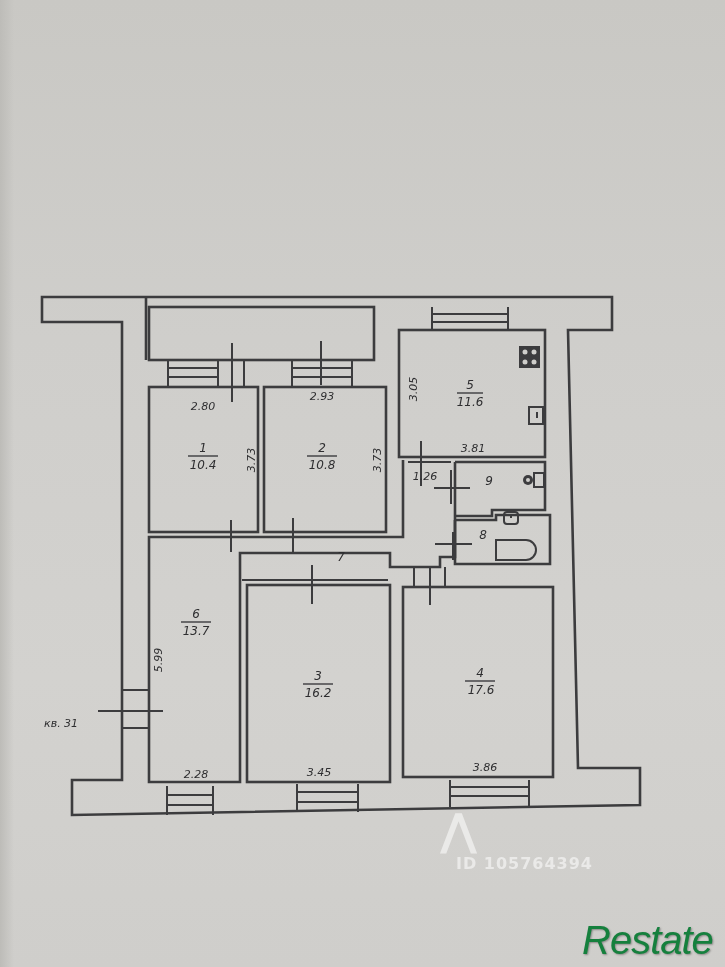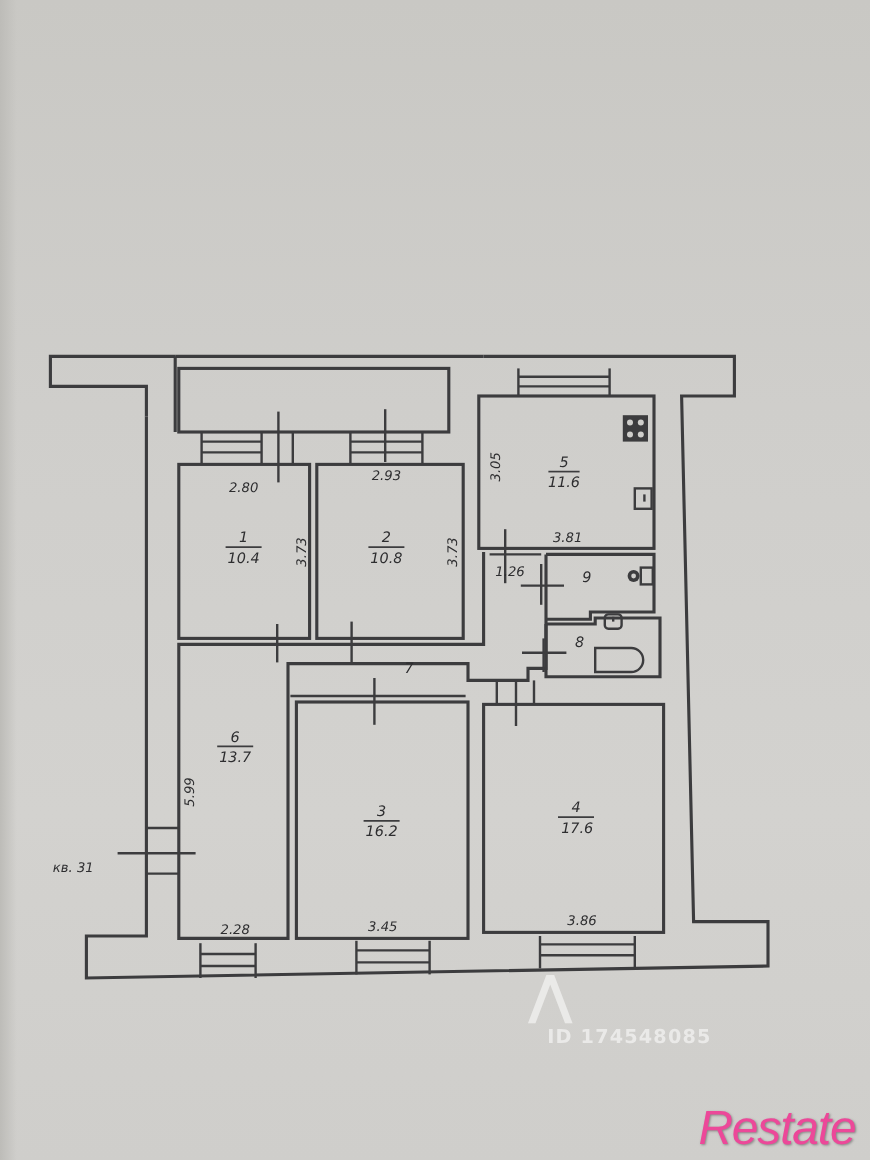--- a/index.html
+++ b/index.html
@@ -27,21 +27,21 @@
   .plan .dim { font-size: 11px; }
   .watermark {
     position: absolute; left: 440px; top: 808px;
     color: rgba(255,255,255,0.55);
     font-family: "DejaVu Sans", sans-serif;
   }
   .watermark .brand { font-size: 44px; font-weight: bold; letter-spacing: 1px; line-height: 44px; display:flex; align-items:center; gap:6px;}
   .watermark .id { font-size: 16px; font-weight: bold; letter-spacing: 1px; margin-left: 16px; margin-top: 2px; }
   .restate {
     position: absolute; left: 582px; top: 918px;
-    color: #ec4899; font-size: 40px; font-style: italic;
+    color: #15803d; font-size: 40px; font-style: italic;
     font-family: "Liberation Sans", sans-serif;
     text-shadow: 1px 1px 2px rgba(0,0,0,0.35);
     letter-spacing: -1px;
   }
 </style>
 </head>
 <body>
 
 <div class="left-edge"></div>
 
@@ -207,16 +207,16 @@
     <text class="dim" x="485" y="771" text-anchor="middle">3.86</text>
   </g>
 
   <text class="dim" x="44" y="727">кв. 31</text>
 </svg>
 
 <div class="watermark">
   <div class="brand">
     <span>⋀</span>
   </div>
-  <div class="id">ID 174548085</div>
+  <div class="id">ID 105764394</div>
 </div>
 
 <div class="restate">Restate</div>
 
 </body></html>

